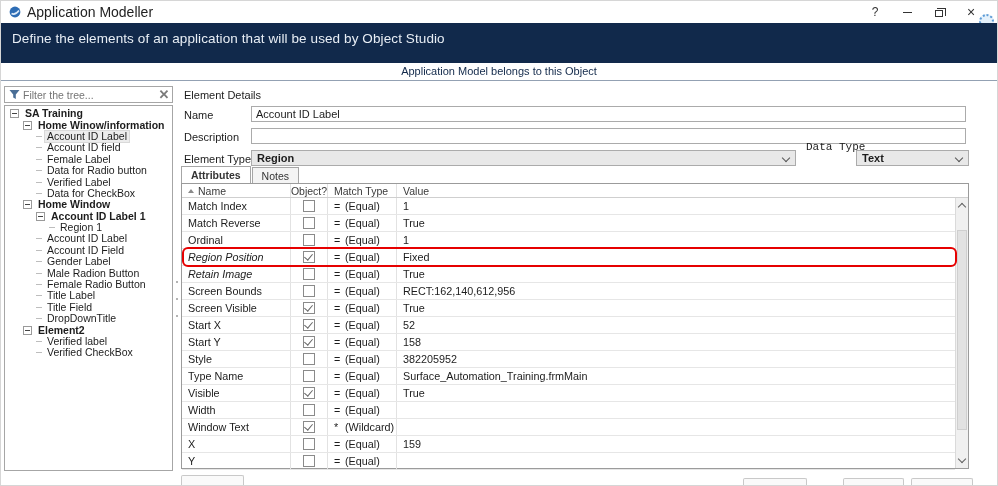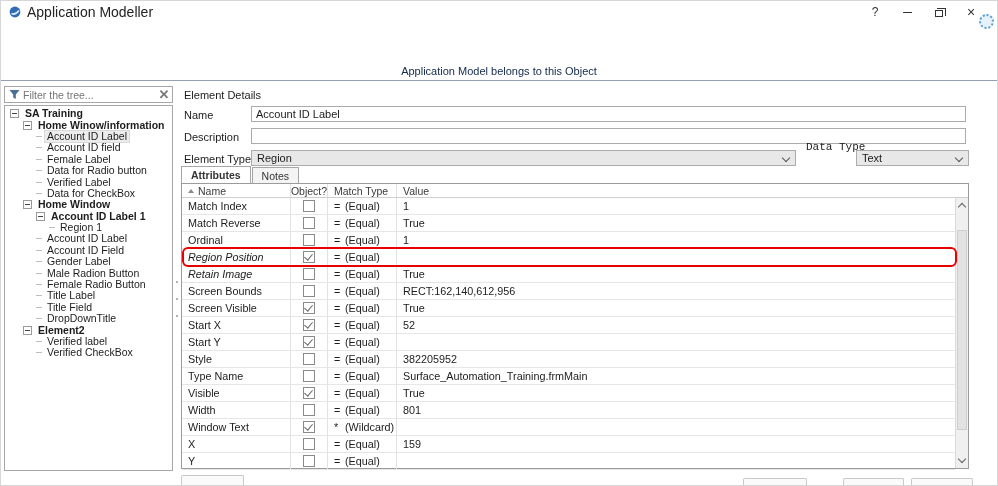--- a/index.html
+++ b/index.html
@@ -43,21 +43,21 @@
   .tree-label.bold { font-weight:bold; }
 
   
   .splitter { position:absolute; left:174px; top:280px; width:3px; height:36px; display:flex; flex-direction:column; align-items:center; justify-content:space-between; }
   .splitter i { width:2px; height:2px; background:#9a9a9a; border-radius:50%; }
 
   
   .section-title { position:absolute; left:183px; top:88px; font-size:11px; color:#1c1c1c; }
   .fld-label { position:absolute; left:183px; font-size:11px; color:#1c1c1c; }
   .fld { position:absolute; height:16px; border:1px solid #ababab; background:#fff; font-family:"Liberation Sans",sans-serif; font-size:11px; color:#1c1c1c; padding:0 4px; outline:none; }
-  .dropdown { position:absolute; height:16px; border:1px solid #ababab; background:#e8e8e8; display:flex; align-items:center; padding:0 18px 0 5px; font-size:11px; color:#1c1c1c; }
+  .dropdown { position:absolute; height:16px; border:1px solid #ababab; background:#e8e8e8; display:flex; align-items:center; padding:0 18px 0 5px; font-size:11px; color:#1c1c1c;font-weight:bold; }
   .chev { position:absolute; right:6px; top:4px; width:6px; height:6px; border-right:1.4px solid #555; border-bottom:1.4px solid #555; transform:rotate(45deg); }
 
   
   .tabs { position:absolute; left:180px; top:166px; height:16px; display:flex; align-items:flex-end; }
   .tab { height:16px; padding:0 9px; display:flex; align-items:center; font-size:10.5px; border:1px solid #a6a6a6; border-bottom:none; background:#f4f4f4; color:#333; margin-right:1px; }
   .tab.active { background:#fff; font-weight:bold; height:17px; position:relative; z-index:3; }
 
   
   .attr-table { position:absolute; left:180px; top:182px; width:788px; height:286px; border:1px solid #9b9b9b; background:#fff; z-index:2; }
   .t-header { display:flex; height:14px; border-bottom:1px solid #cfcfcf; align-items:center; color:#3a3a3a; }
@@ -107,20 +107,23 @@
       <div class="win-btn">
           <span class="max-box"></span>
         </div>
       <div class="win-btn">
         <span class="close-glyph">×</span>
         <span class="busy-cursor"></span>
       </div>
     </div>
   </div>
 
+  <div class="header-band">
+    <div class="subtitle">Define the elements of an application that will be used by Object Studio</div>
+  </div>
 
   <div class="banner-row">Application Model belongs to this Object</div>
 
   <div class="filter-box">
     <svg class="funnel-icon" viewBox="0 0 11 11">
       <path d="M0.5 1 h10 L6.8 5.5 V10 L4.2 8.6 V5.5 Z" fill="#4a6e96"></path>
     </svg>
     <input class="filter-input" placeholder="Filter the tree..." style="">
     <span class="filter-clear">✕</span>
   </div>
@@ -306,20 +309,21 @@
           <div class="cell c0">
             <span class="name it">Region Position</span>
           </div>
           <div class="cell c1">
             <span class="cb checked"></span>
           </div>
           <div class="cell c2">
             <span class="mt-op">=</span>
             <span>(Equal)</span>
           </div>
+          <div class="cell c3">Fixed</div>
         </div>
         <div class="t-row">
           <div class="cell c0">
             <span class="name it">Retain Image</span>
           </div>
           <div class="cell c1">
             <span class="cb"></span>
           </div>
           <div class="cell c2">
             <span class="mt-op">=</span>
@@ -370,20 +374,21 @@
           <div class="cell c0">
             <span class="name">Start Y</span>
           </div>
           <div class="cell c1">
             <span class="cb checked"></span>
           </div>
           <div class="cell c2">
             <span class="mt-op">=</span>
             <span>(Equal)</span>
           </div>
+          <div class="cell c3">158</div>
         </div>
         <div class="t-row">
           <div class="cell c0">
             <span class="name">Style</span>
           </div>
           <div class="cell c1">
             <span class="cb"></span>
           </div>
           <div class="cell c2">
             <span class="mt-op">=</span>
@@ -421,21 +426,20 @@
           <div class="cell c0">
             <span class="name">Width</span>
           </div>
           <div class="cell c1">
             <span class="cb"></span>
           </div>
           <div class="cell c2">
             <span class="mt-op">=</span>
             <span>(Equal)</span>
           </div>
-          <div class="cell c3">801</div>
         </div>
         <div class="t-row">
           <div class="cell c0">
             <span class="name">Window Text</span>
           </div>
           <div class="cell c1">
             <span class="cb checked"></span>
           </div>
           <div class="cell c2">
             <span class="mt-op">*</span>

